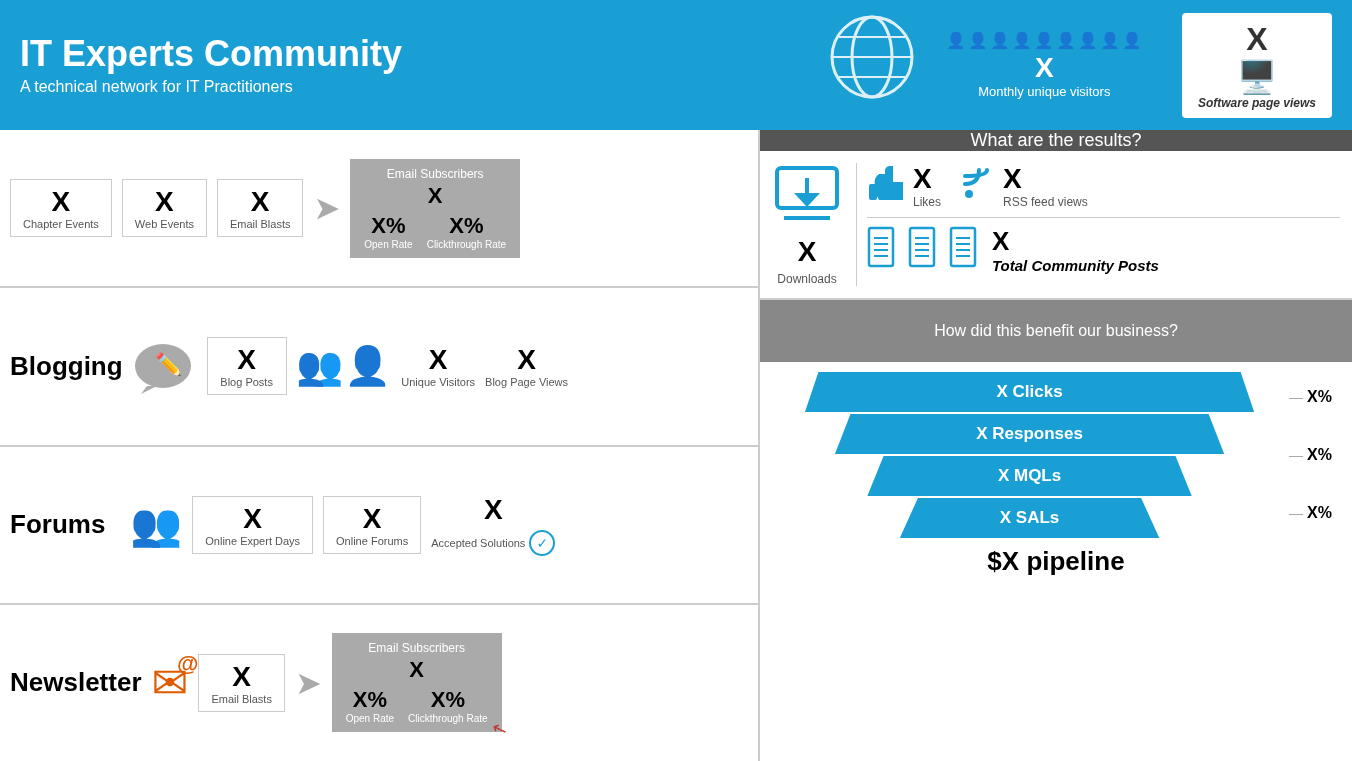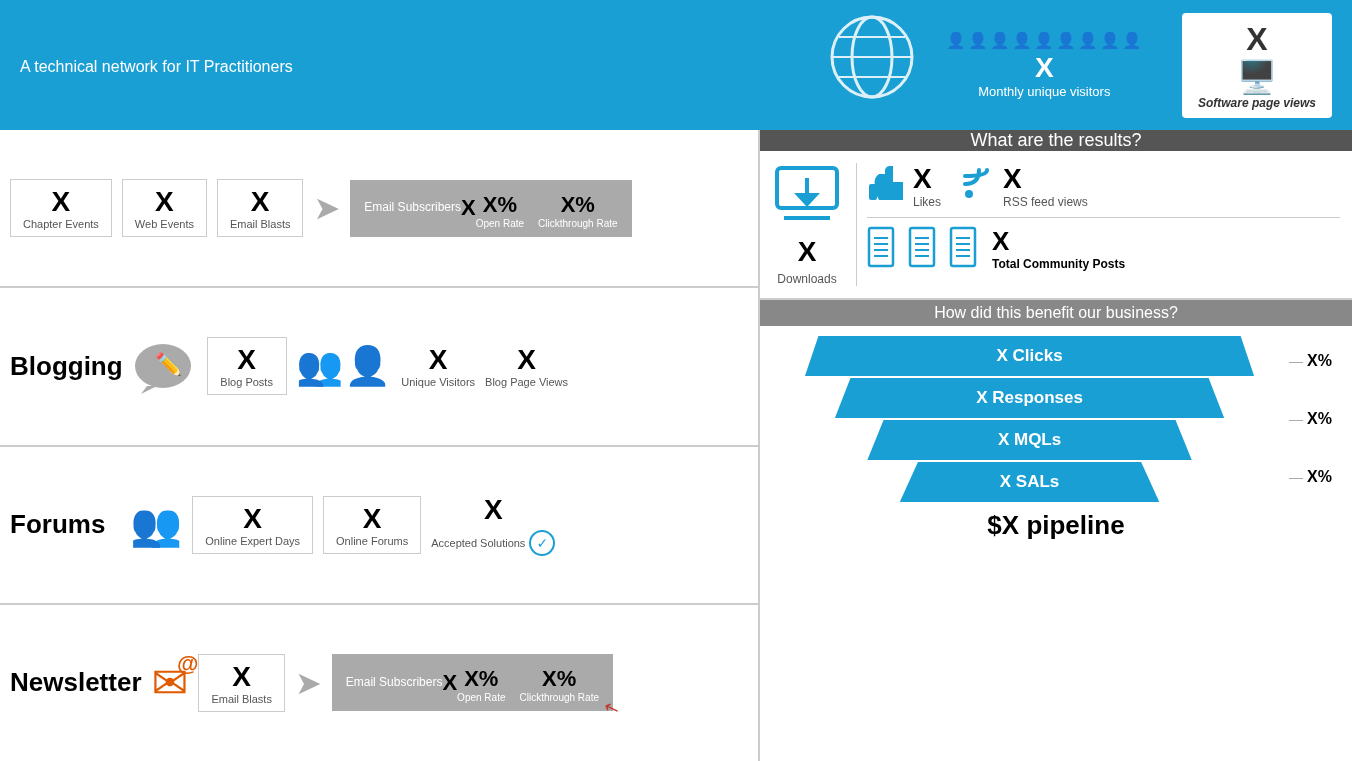--- a/index.html
+++ b/index.html
@@ -146,20 +146,21 @@
       text-align: center;
     }
     .arrow {
       font-size: 32px;
       color: #aaa;
     }
     .email-box {
       background: #aaa;
       padding: 8px 14px;
       display: flex;
+      flex-direction: column;
       align-items: center;
       min-width: 160px;
     }
     .email-box-title {
       font-size: 12px;
       color: #fff;
       margin-bottom: 2px;
     }
     .email-box-x {
       font-size: 22px;
@@ -211,21 +212,21 @@
       font-size: 12px;
       color: #555;
       text-align: center;
     }
 
     
     .business-header {
       background: #888;
       color: #fff;
       text-align: center;
-      padding: 4px;
+      padding: 22px;
       font-size: 16px;
     }
     .funnel-section {
       padding: 10px 20px;
       display: flex;
       flex-direction: column;
       align-items: center;
       flex: 1;
     }
     .funnel-wrapper {
@@ -288,34 +289,36 @@
     }
     .total-posts-block {
       display: flex;
       flex-direction: column;
     }
     .total-posts-x {
       font-size: 26px;
       font-weight: bold;
     }
     .total-posts-label {
-      font-size: 12px;
-      font-weight: bold;
+      font-size: 15px;
+      font-weight: bold;
+      font-style: italic;
     }
     .total-posts-note {
       font-size: 10px;
       color: #555;
       max-width: 160px;
     }
   </style>
 </head>
 <body>
 
 <div class="header">
   <div class="header-left">
+    <div class="header-title">IT Experts Community</div>
     <div class="header-subtitle">A technical network for IT Practitioners</div>
   </div>
   <div class="header-globe">
     <svg width="90" height="90" viewBox="0 0 90 90" fill="none" xmlns="http://www.w3.org/2000/svg">
       <circle cx="45" cy="45" r="40" stroke="white" stroke-width="3" fill="none"></circle>
       <ellipse cx="45" cy="45" rx="20" ry="40" stroke="white" stroke-width="3" fill="none"></ellipse>
       <line x1="5" y1="45" x2="85" y2="45" stroke="white" stroke-width="2"></line>
       <line x1="12" y1="25" x2="78" y2="25" stroke="white" stroke-width="2"></line>
       <line x1="12" y1="65" x2="78" y2="65" stroke="white" stroke-width="2"></line>
     </svg>

